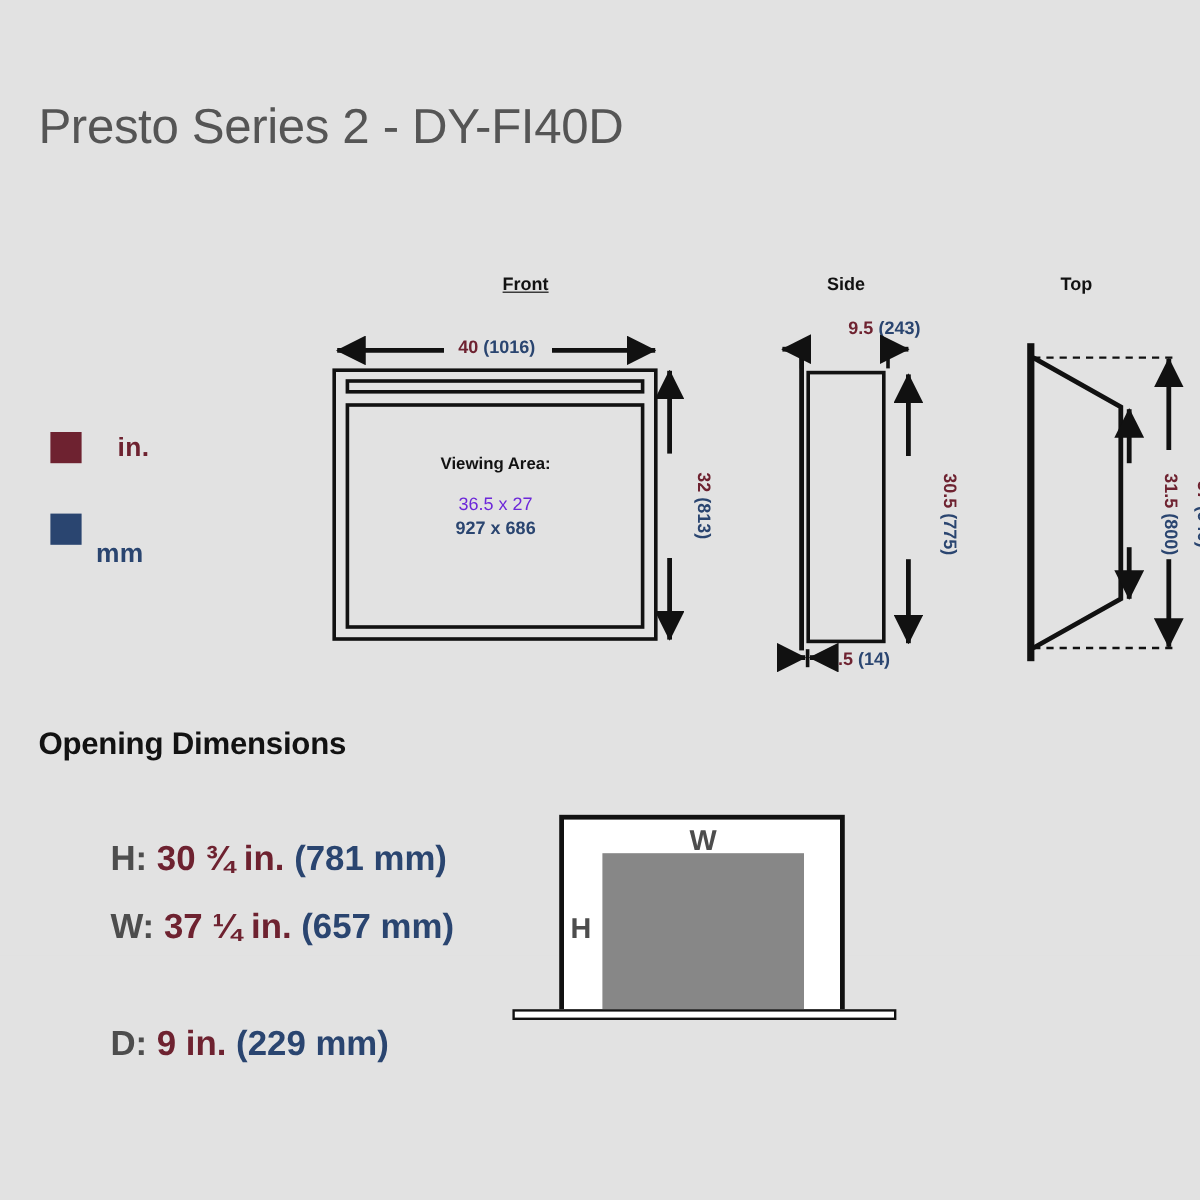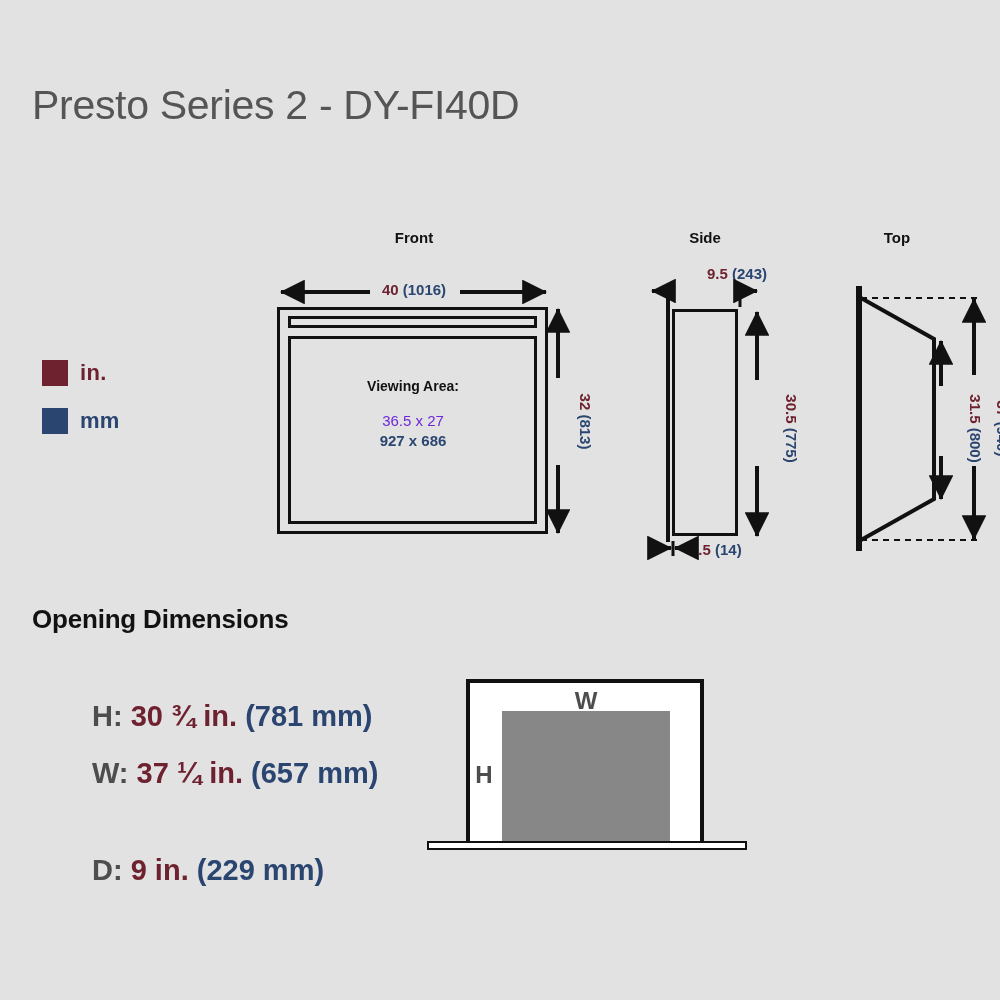--- a/index.html
+++ b/index.html
@@ -54,37 +54,37 @@
     height: 26px;
     display: block;
   }
   .legend-label {
     font-size: 22px;
     font-weight: bold;
     margin-left: 12px;
     letter-spacing: 0.3px;
     white-space: nowrap;
   }
-  #legend-in  { left: 42px; top: 360px; }
+  #legend-in  { left: 42px; top: 360px; gap: 18px; }
   #legend-mm  { left: 42px; top: 408px; }
   .sw-in { background: #6e2230; }
   .sw-mm { background: #2a4570; }
   .txt-in { color: #6e2230; }
-  .txt-mm { color: #2a4570; }
+  .txt-mm { color: #2a4570; margin-top: 40px; }
 
   
   .view-caption {
     position: absolute;
     font-size: 15px;
     font-weight: bold;
     color: #121212;
     white-space: nowrap;
     transform: translateX(-50%);
   }
-  #caption-front { left: 414px; top: 229px; }
+  #caption-front { left: 438px; top: 229px; text-decoration: underline; }
   #caption-side  { left: 705px; top: 229px; }
   #caption-top   { left: 897px; top: 229px; }
 
   
   .dim-text {
     position: absolute;
     font-size: 14px;
     font-weight: bold;
     white-space: nowrap;
     color: #6e2230;

